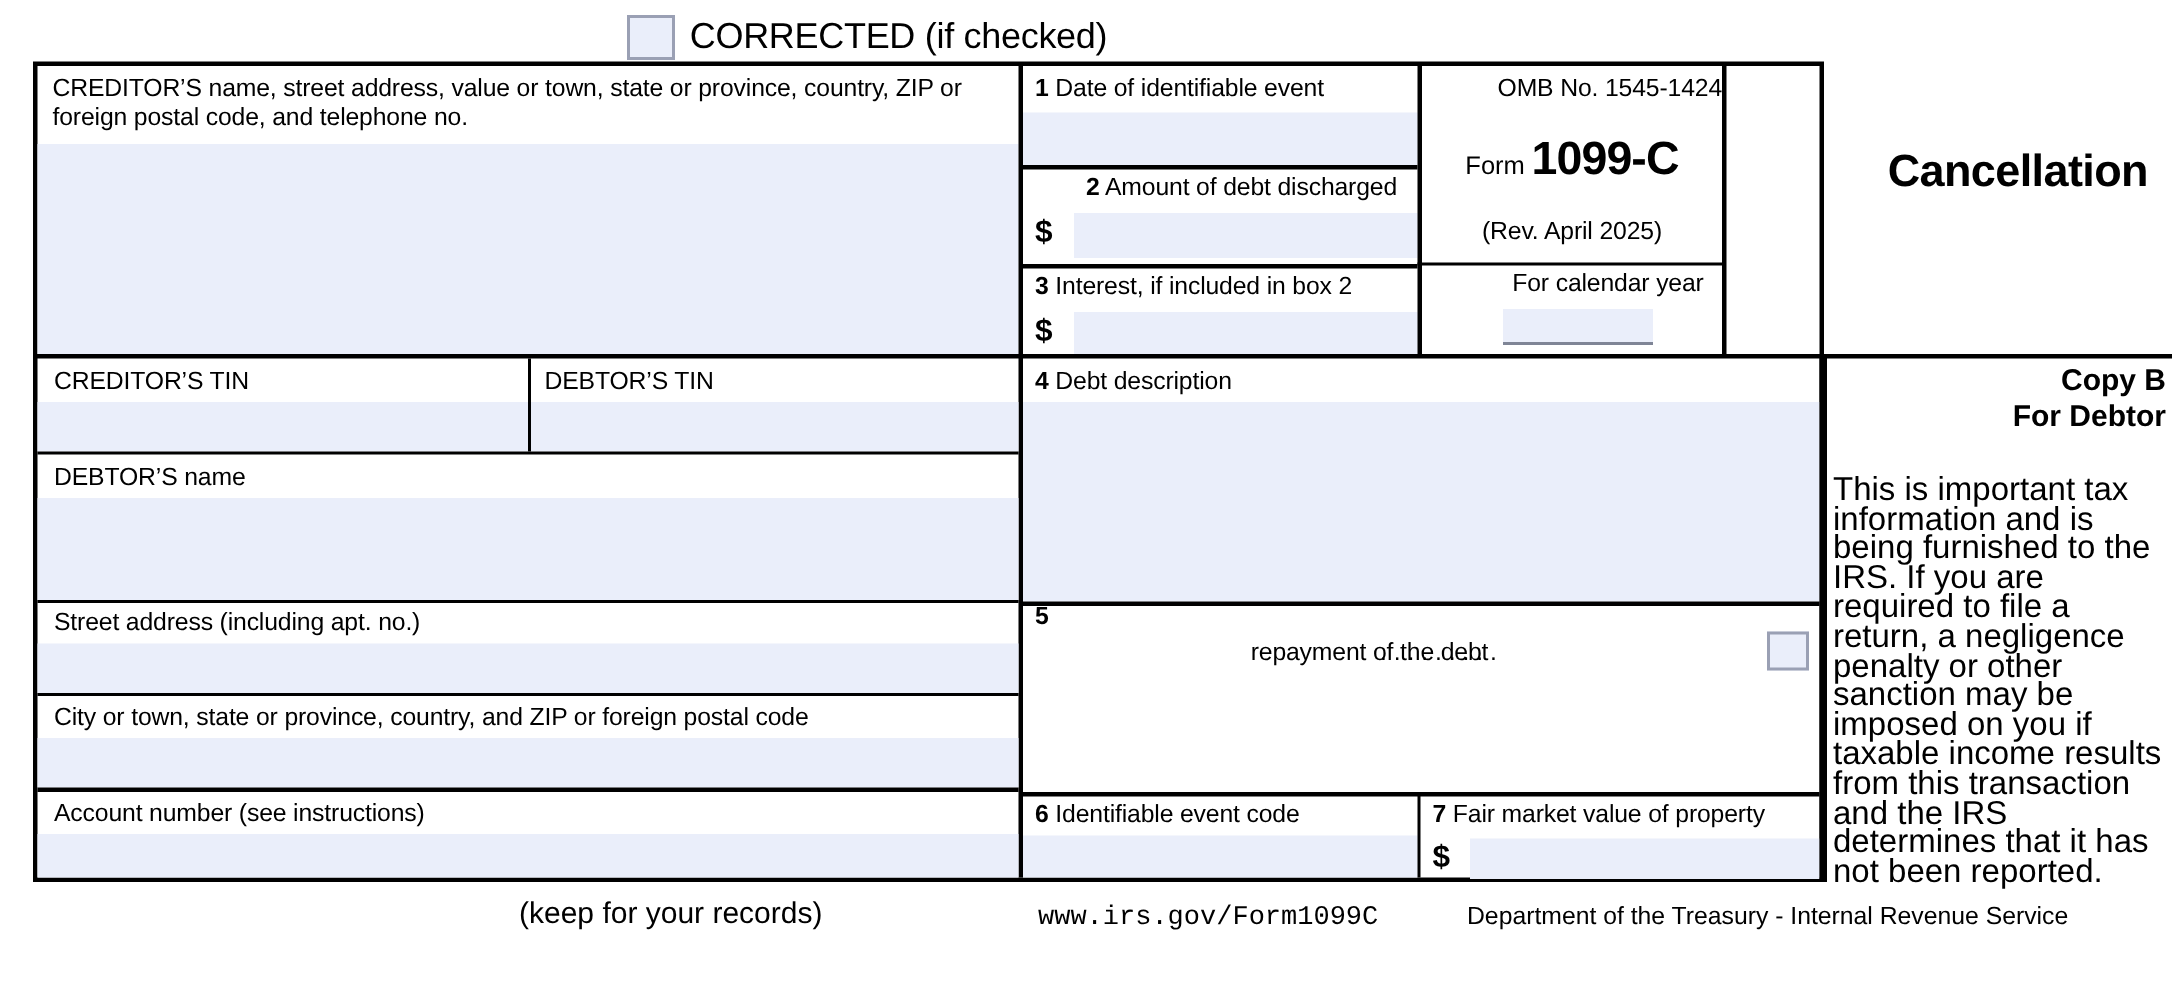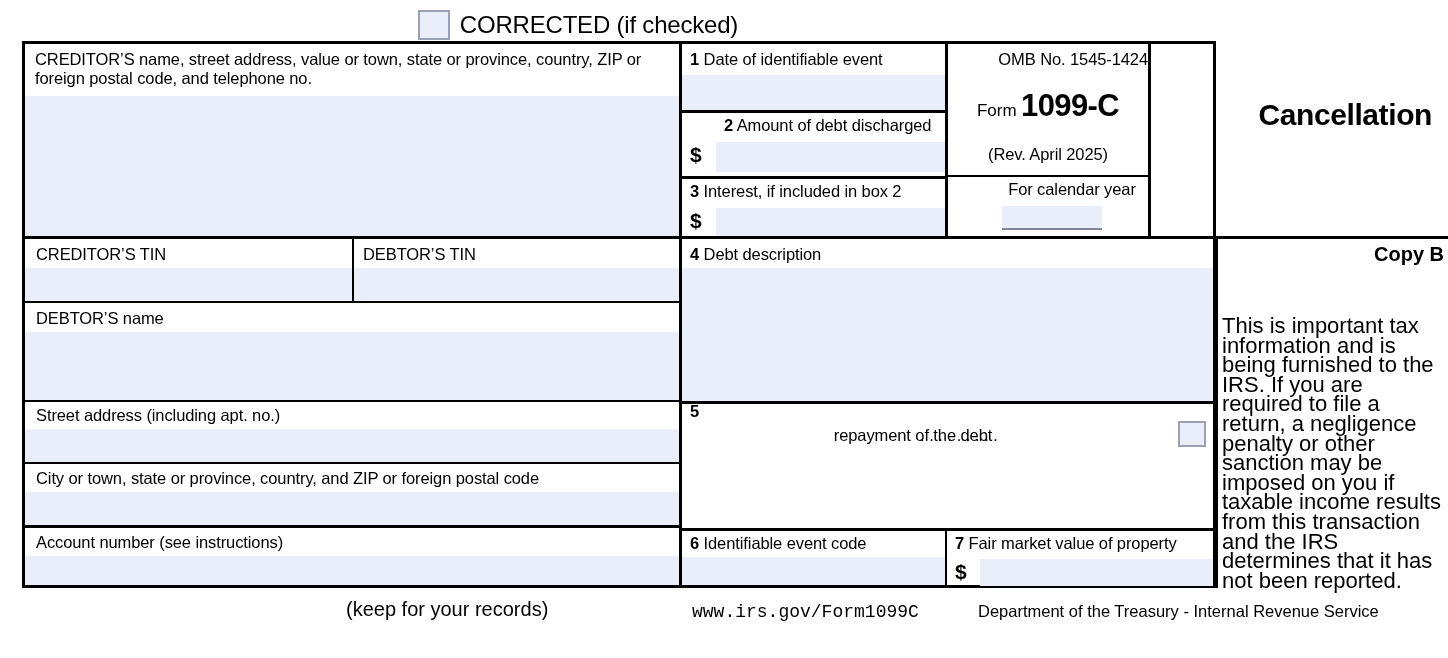--- a/index.html
+++ b/index.html
@@ -167,20 +167,21 @@
 
   <div class="abs" id="form-title">
     <div>Cancellation</div>
   </div>
 
   <div class="abs rule" id="h-row1"></div>
 
   <div class="abs rule" id="v-div-copyb"></div>
   <div class="abs" id="copyb-title">
     <div>Copy B</div>
+    <div>For Debtor</div>
   </div>
   <div class="abs" id="copyb-text">This is important tax information and is being furnished to the IRS. If you are required to file a return, a negligence penalty or other sanction may be imposed on you if taxable income results from this transaction and the IRS determines that it has not been reported.</div>
 
   <div class="abs lbl" id="tin1-label">CREDITOR’S TIN</div>
   <div class="abs fill" id="tin1-input"></div>
   <div class="abs rule" id="v-div-tin"></div>
   <div class="abs lbl" id="tin2-label">DEBTOR’S TIN</div>
   <div class="abs fill" id="tin2-input"></div>
   <div class="abs rule" id="h-tin"></div>
 

